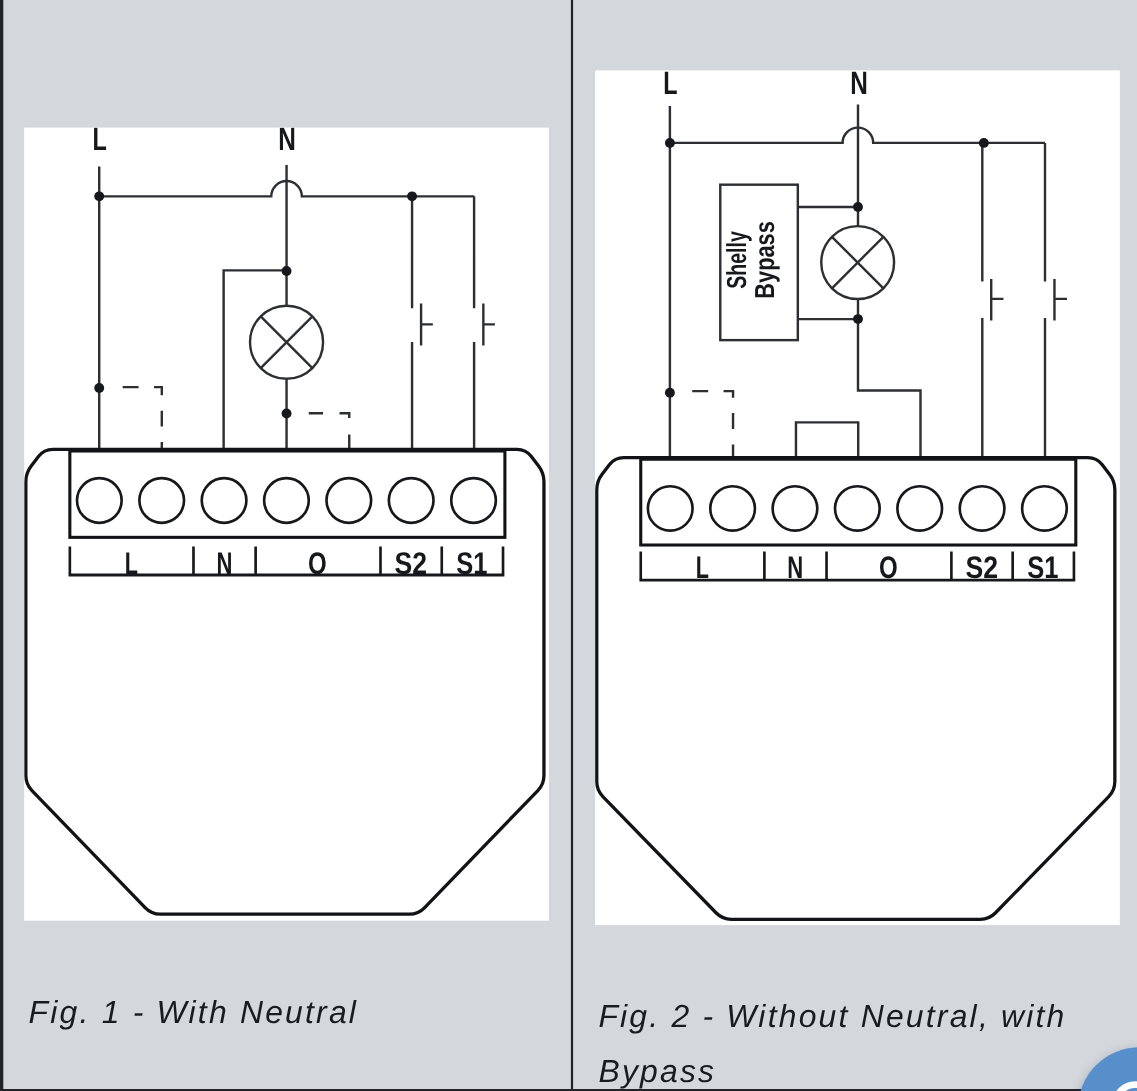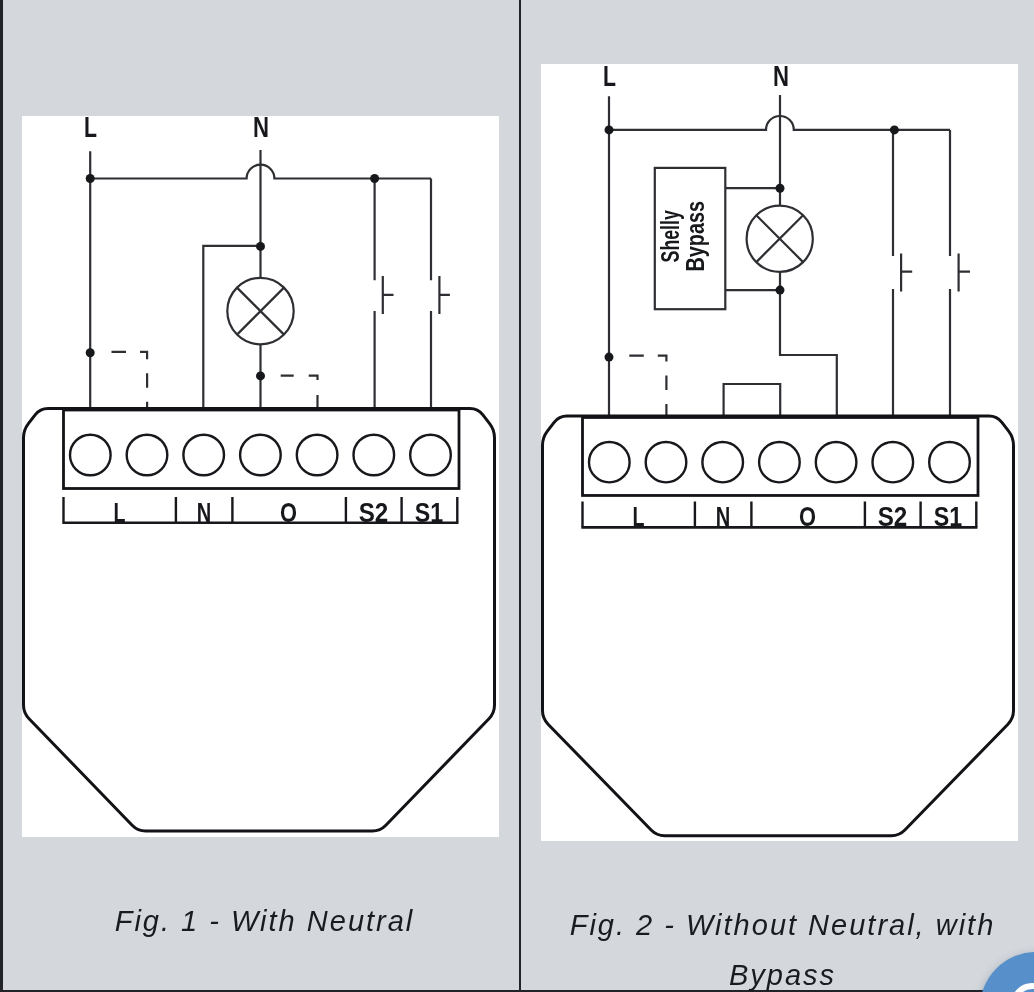--- a/index.html
+++ b/index.html
@@ -2,21 +2,21 @@
 <html><head>
 <meta charset="utf-8">
 <style>
 html,body{margin:0;padding:0}
 body{width:1034px;height:992px;background:#d4d8dd;font-family:"Liberation Sans",sans-serif;position:relative;overflow:hidden}
 .vline{position:absolute;top:0;width:2px;height:992px;background:#212329}
 .bline{position:absolute;left:0;top:989.5px;width:1034px;height:2.5px;background:#212329}
 .fig{position:absolute;background:#fff}
 #fig1{left:22px;top:116px;width:477px;height:721px}
 #fig2{left:541px;top:64px;width:477px;height:777px}
-.cap{position:absolute;font-style:italic;font-size:29px;line-height:50px;color:#191b1f;text-align:center;letter-spacing:2px}
+.cap{position:absolute;font-style:italic;font-size:29px;line-height:50px;color:#191b1f;text-align:left;letter-spacing:2px}
 #cap1{left:26px;top:896px;width:477px}
 #cap2{left:544px;top:900px;width:477px}
 #chatbtn{position:absolute;left:980px;top:952px;width:112px;height:112px;border-radius:50%;background:#578fcb;box-shadow:0 3px 10px rgba(40,60,90,.35)}
 #chatring{position:absolute;left:1011px;top:983px;width:30px;height:30px;border:6px solid #fff;border-radius:50%}
 </style>
 </head>
 <body>
 <div class="vline" style="left:0;width:2.5px"></div>
 <div class="vline" style="left:519px"></div>
 <div class="bline"></div>

